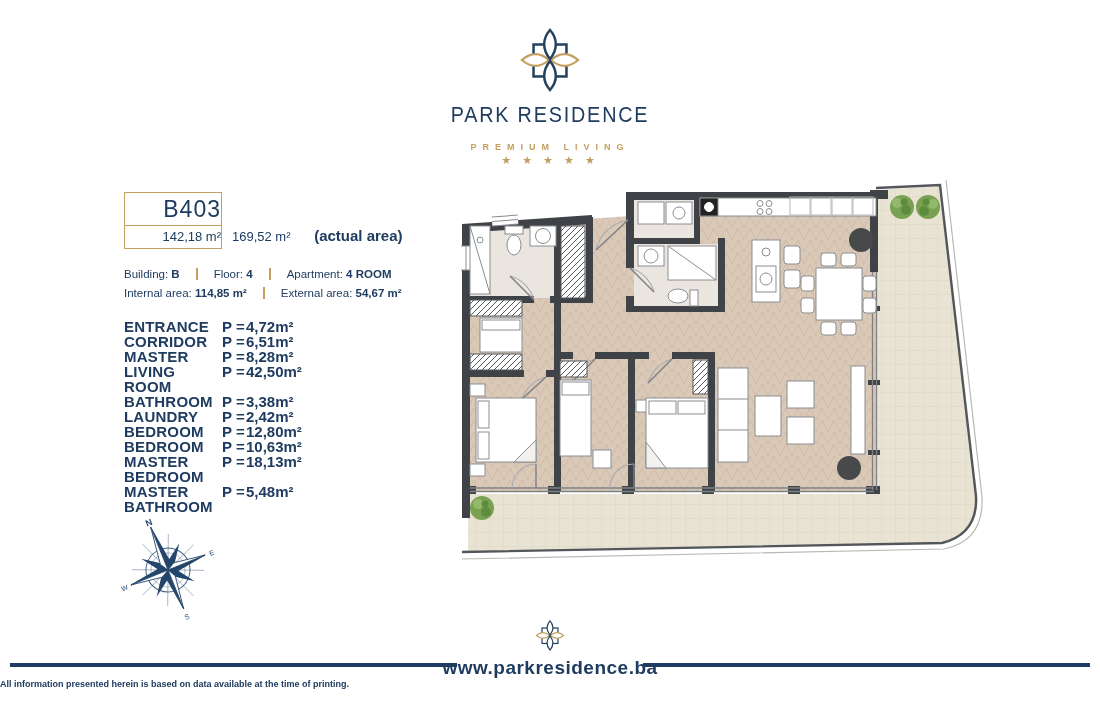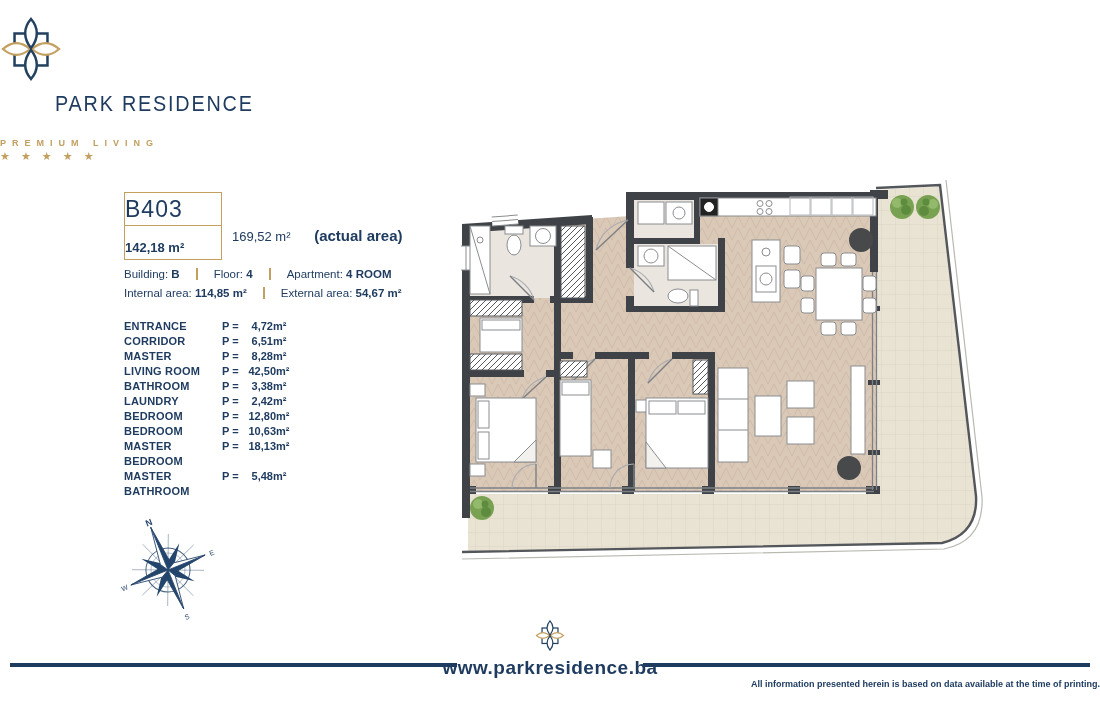--- a/index.html
+++ b/index.html
@@ -5,56 +5,56 @@
   :root{
     --navy:#1f3c60; --gold:#c3a060; --wall:#3f4347;
     --floor:#dbc9b8; --terrace:#e9e3d4; --tree:#6f9c4a;
   }
   *{margin:0;padding:0;box-sizing:border-box}
   html,body{width:1100px;height:720px;background:#fff;overflow:hidden;
     font-family:"Liberation Sans",sans-serif;color:var(--navy);position:relative}
   .page{position:absolute;inset:0;background:#fff}
 
   
-  .brand{position:absolute;left:0;right:0;top:17px;}
+  .brand{position:absolute;left:0;right:0;top:28px;text-align:center}
   .brand svg.orn{display:inline-block}
   .brand-name{font-size:22px;letter-spacing:2px;color:var(--navy);margin-top:6px;
     transform:scaleX(.9);transform-origin:center}
-  .brand-tagline{font-size:9px;font-weight:bold;letter-spacing:6px;color:var(--gold);margin-top:21px}
+  .brand-tagline{font-size:9px;font-weight:bold;letter-spacing:6px;color:var(--gold);margin-top:14px}
   .brand-stars{font-size:11px;letter-spacing:4px;color:var(--gold);margin-top:2px}
 
   
   .unit-box{position:absolute;left:124px;top:192px;width:98px;border:1.6px solid var(--gold);
-    text-align:left;background:#fff}
+    text-align:right;background:#fff}
   .unit-code{font-size:23px;letter-spacing:1px;color:var(--navy);padding:3px 0 2px}
-  .unit-area{border-top:1.6px solid var(--gold);font-size:13px;font-weight:bold;padding:14px 0 4px}
+  .unit-area{border-top:1.6px solid var(--gold);font-size:13px;font-weight:normal;padding:3px 0 4px}
   .actual{position:absolute;left:232px;top:227px;font-size:13px;white-space:nowrap}
   .actual .note{font-size:15px;font-weight:bold;margin-left:20px}
 
   
   .meta{position:absolute;left:124px;font-size:11.5px;white-space:nowrap;display:flex;}
   .meta b{font-weight:bold}
   .meta .lbl{font-weight:normal}
   .gbar{display:inline-block;width:2px;height:12px;background:var(--gold);margin:0 16px}
   .m1{top:268px}.m2{top:287px}
 
   
   .rooms{position:absolute;left:124px;top:319px;width:168px}
-  .room-row{display:flex;line-height:15px;font-size:11px;font-weight:bold;color:var(--navy)}
+  .room-row{display:flex;line-height:15px;font-size:15px;font-weight:bold;color:var(--navy)}
   .room-name{flex:1;letter-spacing:.2px}
   .room-eq{width:24px}
   .room-val{width:46px;text-align:center}
 
   
   .f-orn{position:absolute;left:0;right:0;top:620px;text-align:center}
   .bar{position:absolute;top:663px;height:4px;background:var(--navy)}
   .bar.l{left:10px;width:447px}.bar.r{left:643px;width:447px}
   .site{position:absolute;left:0;right:0;top:657px;text-align:center;font-size:19px;
     font-weight:bold;letter-spacing:.5px;color:var(--navy)}
-  .disc{position:absolute;left:0;right:0;text-align:right;font-size:9px;font-weight:bold;color:var(--navy)}
+  .disc{position:absolute;left:0;right:0;text-align:left;font-size:9px;font-weight:bold;color:var(--navy)}
   .d1{top:679px}.d2{top:690px}
 
   svg text{font-family:"Liberation Sans",sans-serif}
 </style>
 </head>
 <body>
 
 <div class="page">
 
   <div class="brand">

